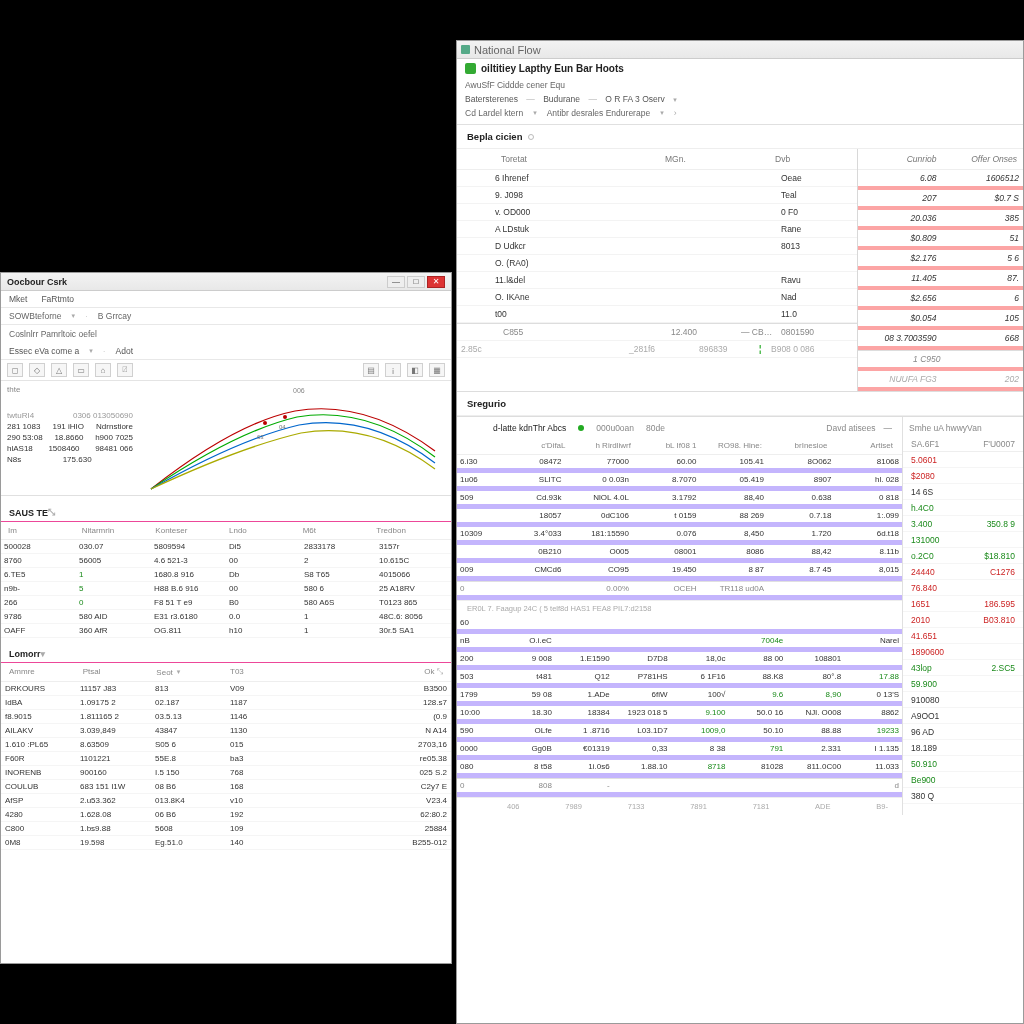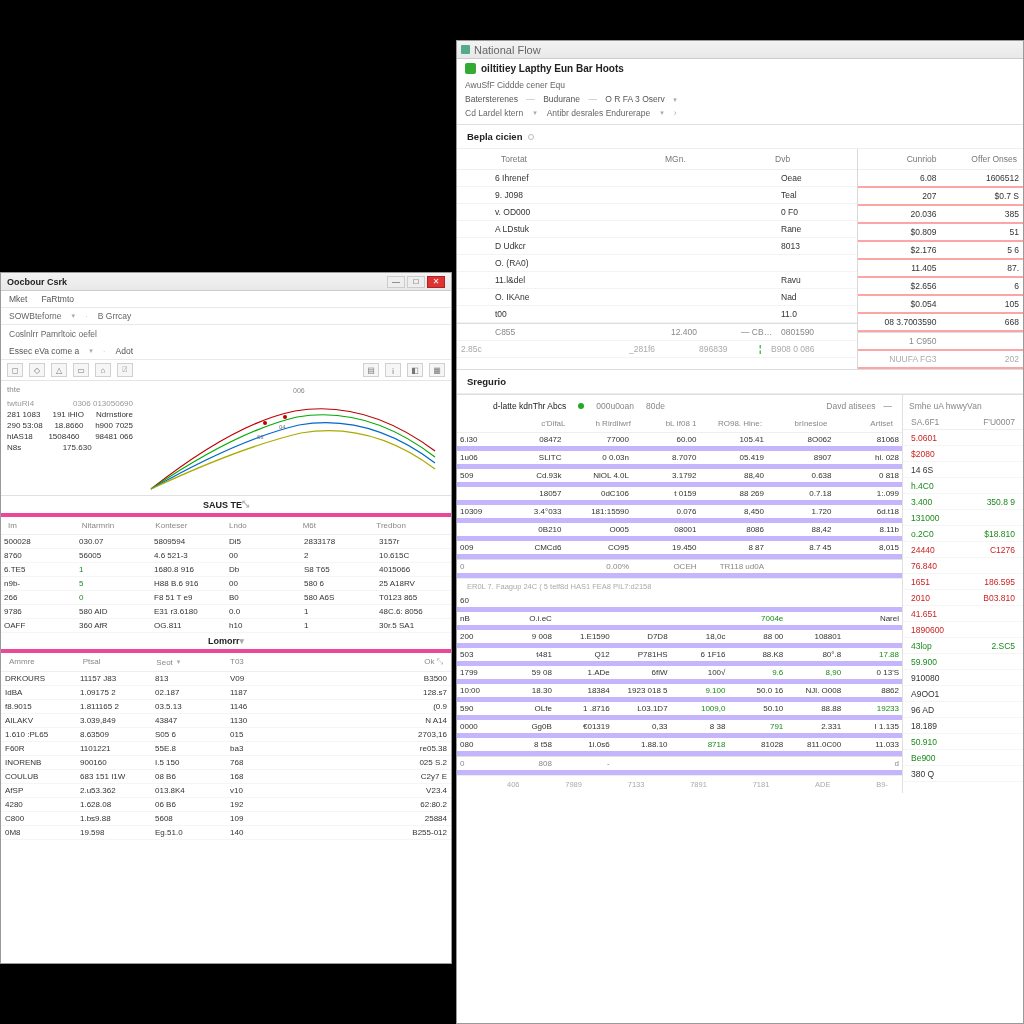--- a/index.html
+++ b/index.html
@@ -17,29 +17,29 @@
 .win-r .crumb2 span { margin-right: 6px; }
 .win-r .crumb2 .sep { color: #bbb; }
 .win-r .crumb3 { font-size: 8.5px; color: #666; display:flex; gap:10px; align-items:center; }
 .win-r .crumb3 .chev { color:#aaa; }
 .win-r .section-hd { padding: 6px 10px; font-size: 9.5px; font-weight: 600; color: #222; border-bottom: 1px solid #eee; display:flex; align-items:center; gap:6px; }
 .win-r .section-hd .dot { width:6px;height:6px;border:1px solid #bbb;border-radius:50%; }
 
 
 .tbl-wrap { display:flex; }
 .tbl-main { flex: 0 0 400px; }
-.tbl-side { flex:1; border-left:1px solid #d8d8d8; }
+.tbl-side { flex:1; border-left:1px solid #d8d8d8;font-style:italic; }
 .col-hdr { display:flex; padding:2px 6px; font-size:8.5px; color:#777; border-bottom:1px solid #eee; }
 .col-hdr > div, .row > div { padding:3px 4px; overflow:hidden; text-overflow:ellipsis; white-space:nowrap; }
 .row { display:flex; font-size:8.5px; border-bottom:1px solid #f3f3f3; }
 .row .muted { color:#aaa; }
 .side-hdr { display:flex; padding:2px 2px; font-size:8.5px; color:#777; border-bottom:1px solid #eee; }
 .side-hdr > div, .side-row > div { padding:3px 4px; overflow:hidden; text-overflow:ellipsis; white-space:nowrap; text-align:right; }
-.side-row { display:flex; font-size:8.5px; border-bottom:2px solid #fca5a5; }
-.totrow { border-top:1px solid #ddd; color:#888; }
+.side-row { display:flex; font-size:8.5px; border-bottom:4px solid #fca5a5; }
+.totrow { border-top:1px solid #ddd; color:#888;padding-left:8px; }
 .grn-pip { color:#2a2; font-weight:bold; }
 
 
 .block-lower { display:flex; border-top:1px solid #ddd; }
 .block-lower .pane-l { flex:0 0 446px; border-right:1px solid #e0e0e0; padding:4px 0 0 0; }
 .block-lower .pane-r { flex:1; padding:4px 0 0 0; }
 .sub-tabs { display:flex; gap:12px; padding:2px 10px 4px; font-size:8.5px; color:#888; align-items:center; }
 .sub-tabs .act { color:#222;padding-left:26px; }
 .sub-tabs .pip { width:6px;height:6px;background:#2a2;border-radius:50%; }
 .sub-tabs .rt { margin-left:auto; display:flex; gap:8px; align-items:center; }
@@ -71,28 +71,28 @@
 .win-l .ribbon2 .sep { color:#ccc; }
 .win-l .crumb { padding:4px 8px; font-size:8.5px; color:#666; }
 .win-l .quickbar { display:flex; gap:10px; padding:3px 8px; font-size:8.5px; color:#555; border-bottom:1px solid #e8e8e8; align-items:center; }
 .win-l .toolbar { display:flex; justify-content:space-between; padding:3px 6px; border-bottom:1px solid #e4e4e4; }
 .win-l .toolbar .grp { display:flex; gap:6px; }
 .win-l .tbtn { width:16px; height:14px; border:1px solid #d0d0d0; background:#f6f6f6; display:flex; align-items:center; justify-content:center; font-size:8px; color:#777; }
 
 
 .chart-block { display:flex; border-bottom:1px solid #e0e0e0; }
 .chart-block .leg { flex:0 0 138px; padding:4px 6px; font-size:8px; }
-.chart-block .leg .lh { color:#888; margin-bottom:4px; }
+.chart-block .leg .lh { color:#888; margin-bottom:16px; }
 .chart-block .leg .lr { display:flex; justify-content:space-between; padding:1px 0; }
 .chart-block .chart { flex:1; position:relative; height:114px; }
 .chart-block svg { width:100%; height:100%; }
 
 
 .saus { }
-.panel-hd { padding:3px 8px; font-size:9px; font-weight:600; color:#222; border-bottom:4px solid #ec4899; display:flex; justify-content:center; align-items:center; }
+.panel-hd { padding:3px 8px; font-size:9px; font-weight:600; color:#222; border-bottom:1px solid #ec4899; display:flex; justify-content:flex-start; align-items:center;margin-top:8px; }
 .panel-hd .ico { color:#aaa; font-size:9px; }
 .tbl7 .hdr { display:flex; font-size:8px; color:#888; border-bottom:1px solid #eee; padding:2px 4px; }
 .tbl7 .hdr>div, .tbl7 .r>div { flex:1; padding:2px 3px; font-size:8px; overflow:hidden; text-overflow:ellipsis; white-space:nowrap; }
 .tbl7 .r { display:flex; border-bottom:1px solid #f5f5f5; }
 .tbl7 .r .g { color:#1a8a1a; }
 
 
 .tbl5 .hdr { display:flex; font-size:8px; color:#888; border-bottom:1px solid #eee; padding:2px 4px; }
 .tbl5 .hdr>div, .tbl5 .r>div { flex:1; padding:2px 4px; font-size:8px; }
 .tbl5 .hdr>div:nth-child(3), .tbl5 .r>div:nth-child(3) { display:flex; align-items:center; gap:4px; }

